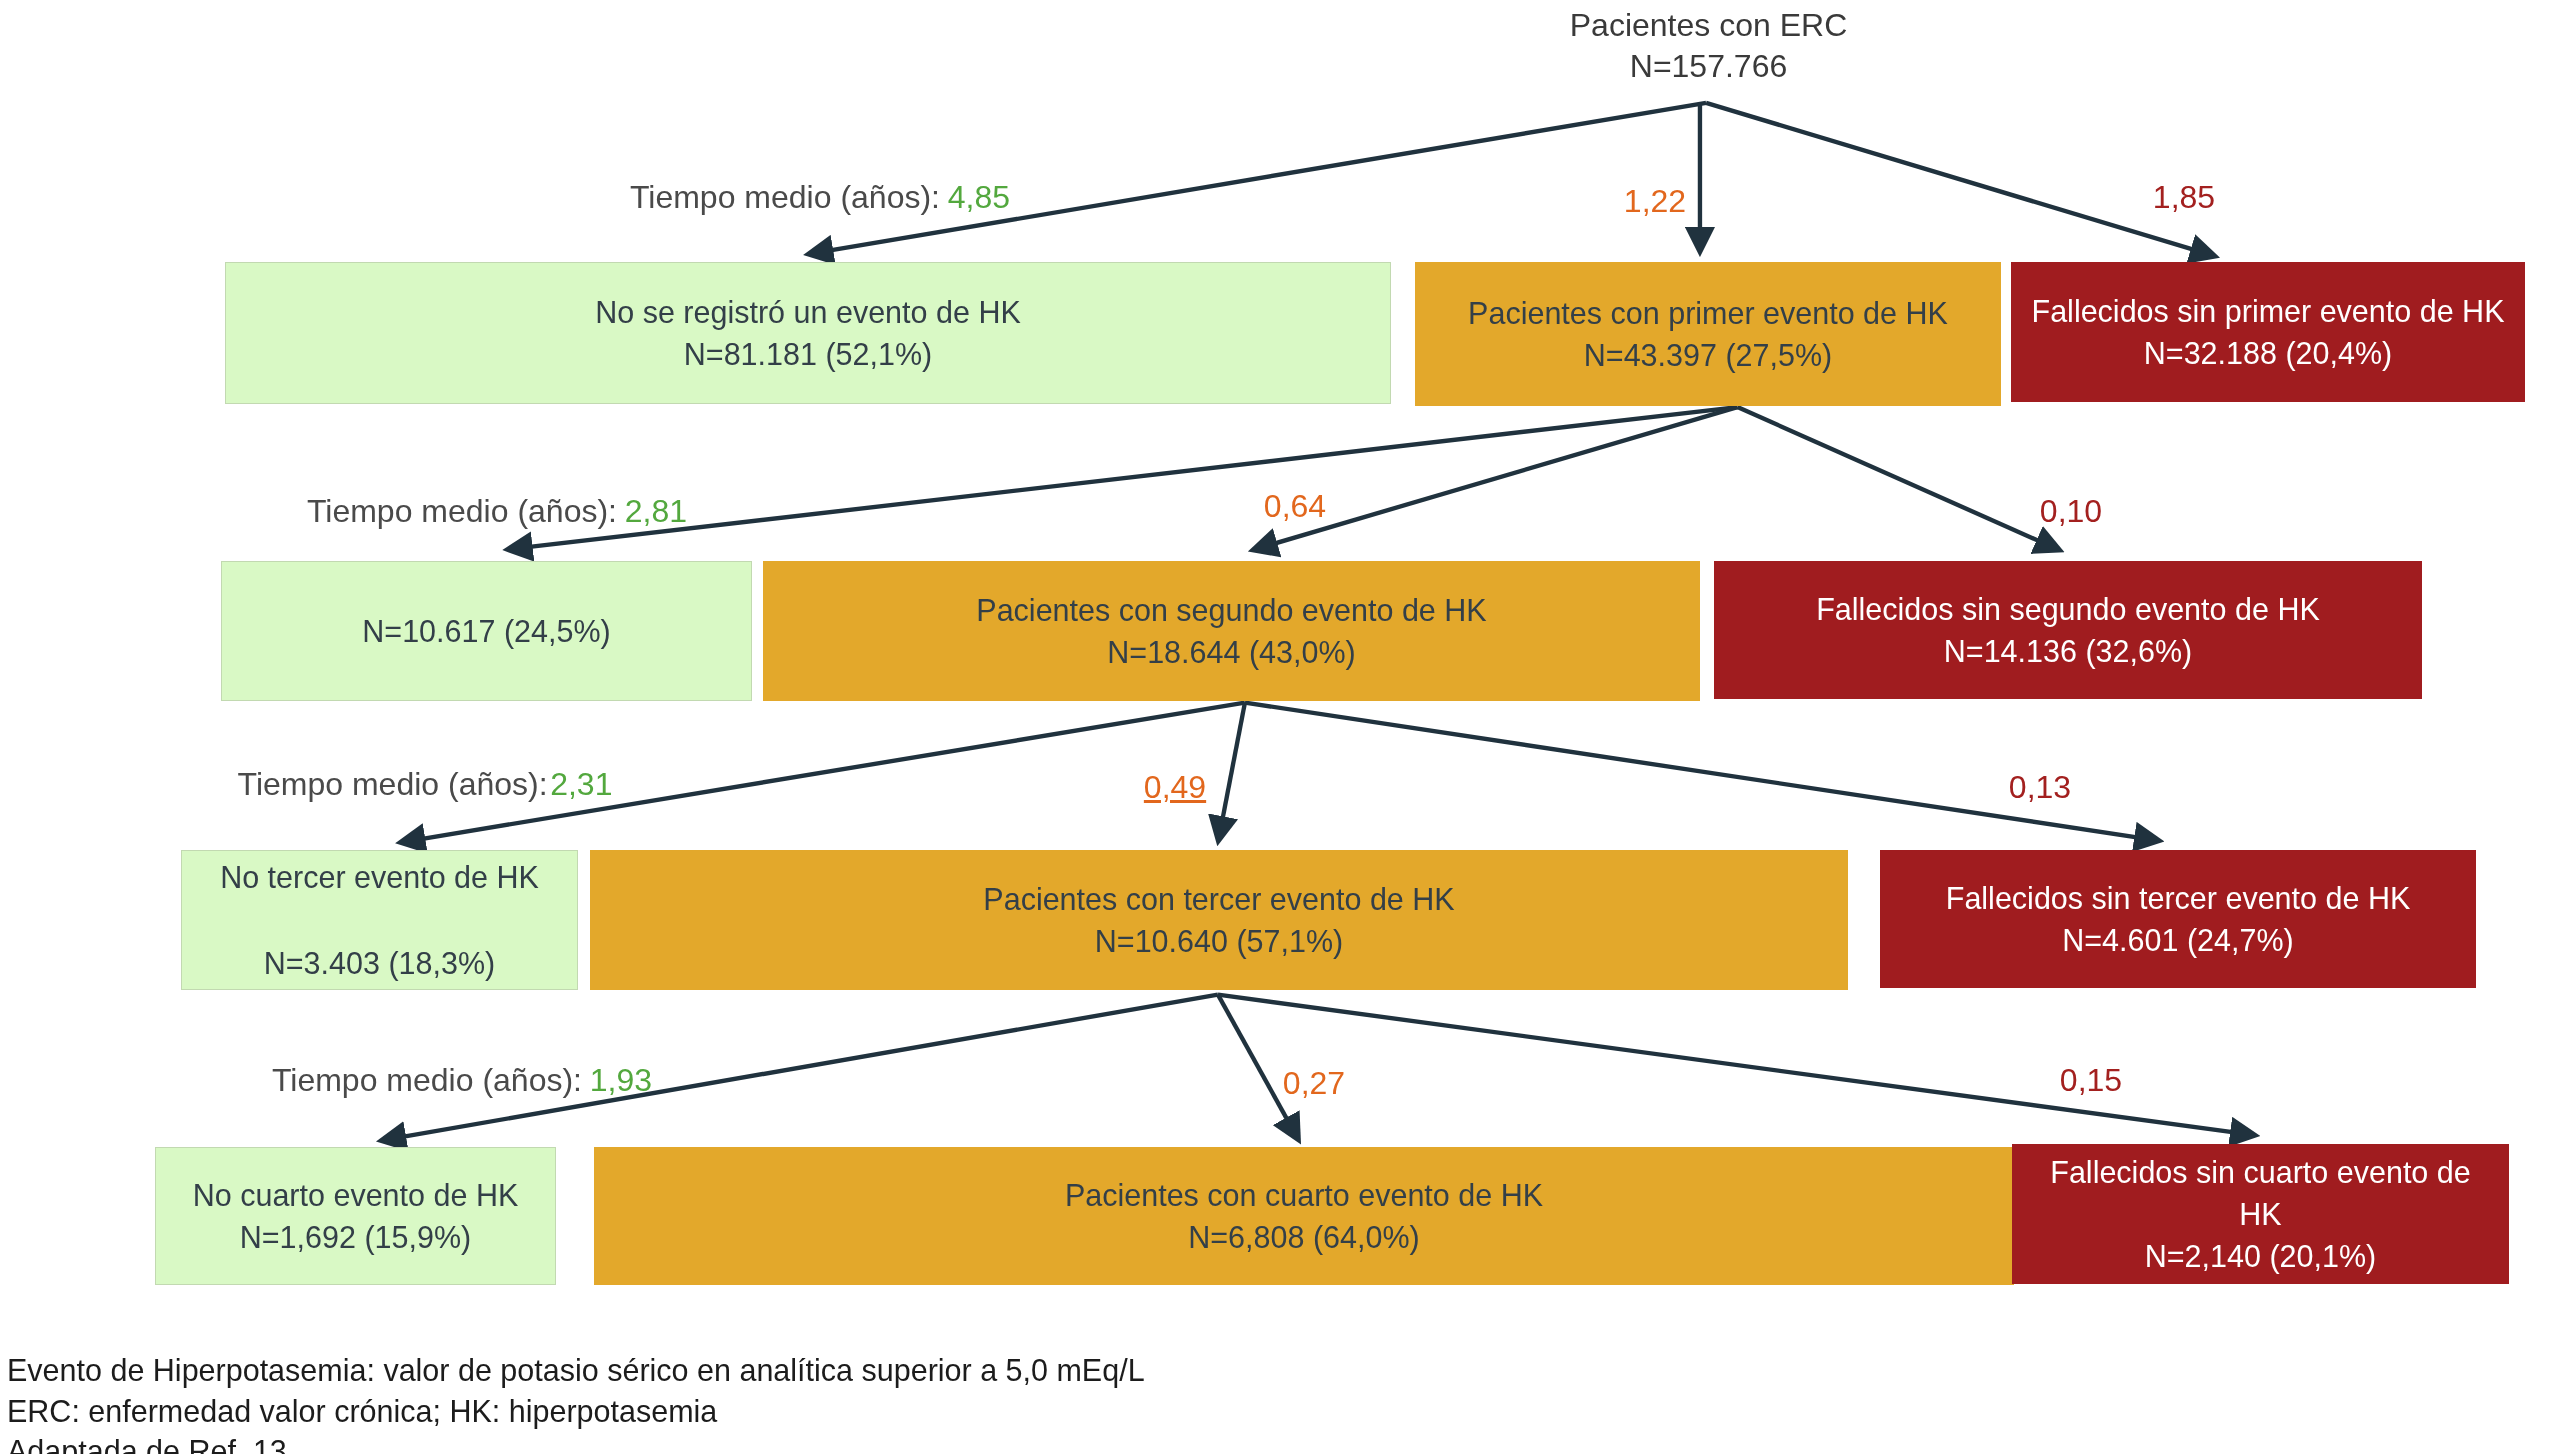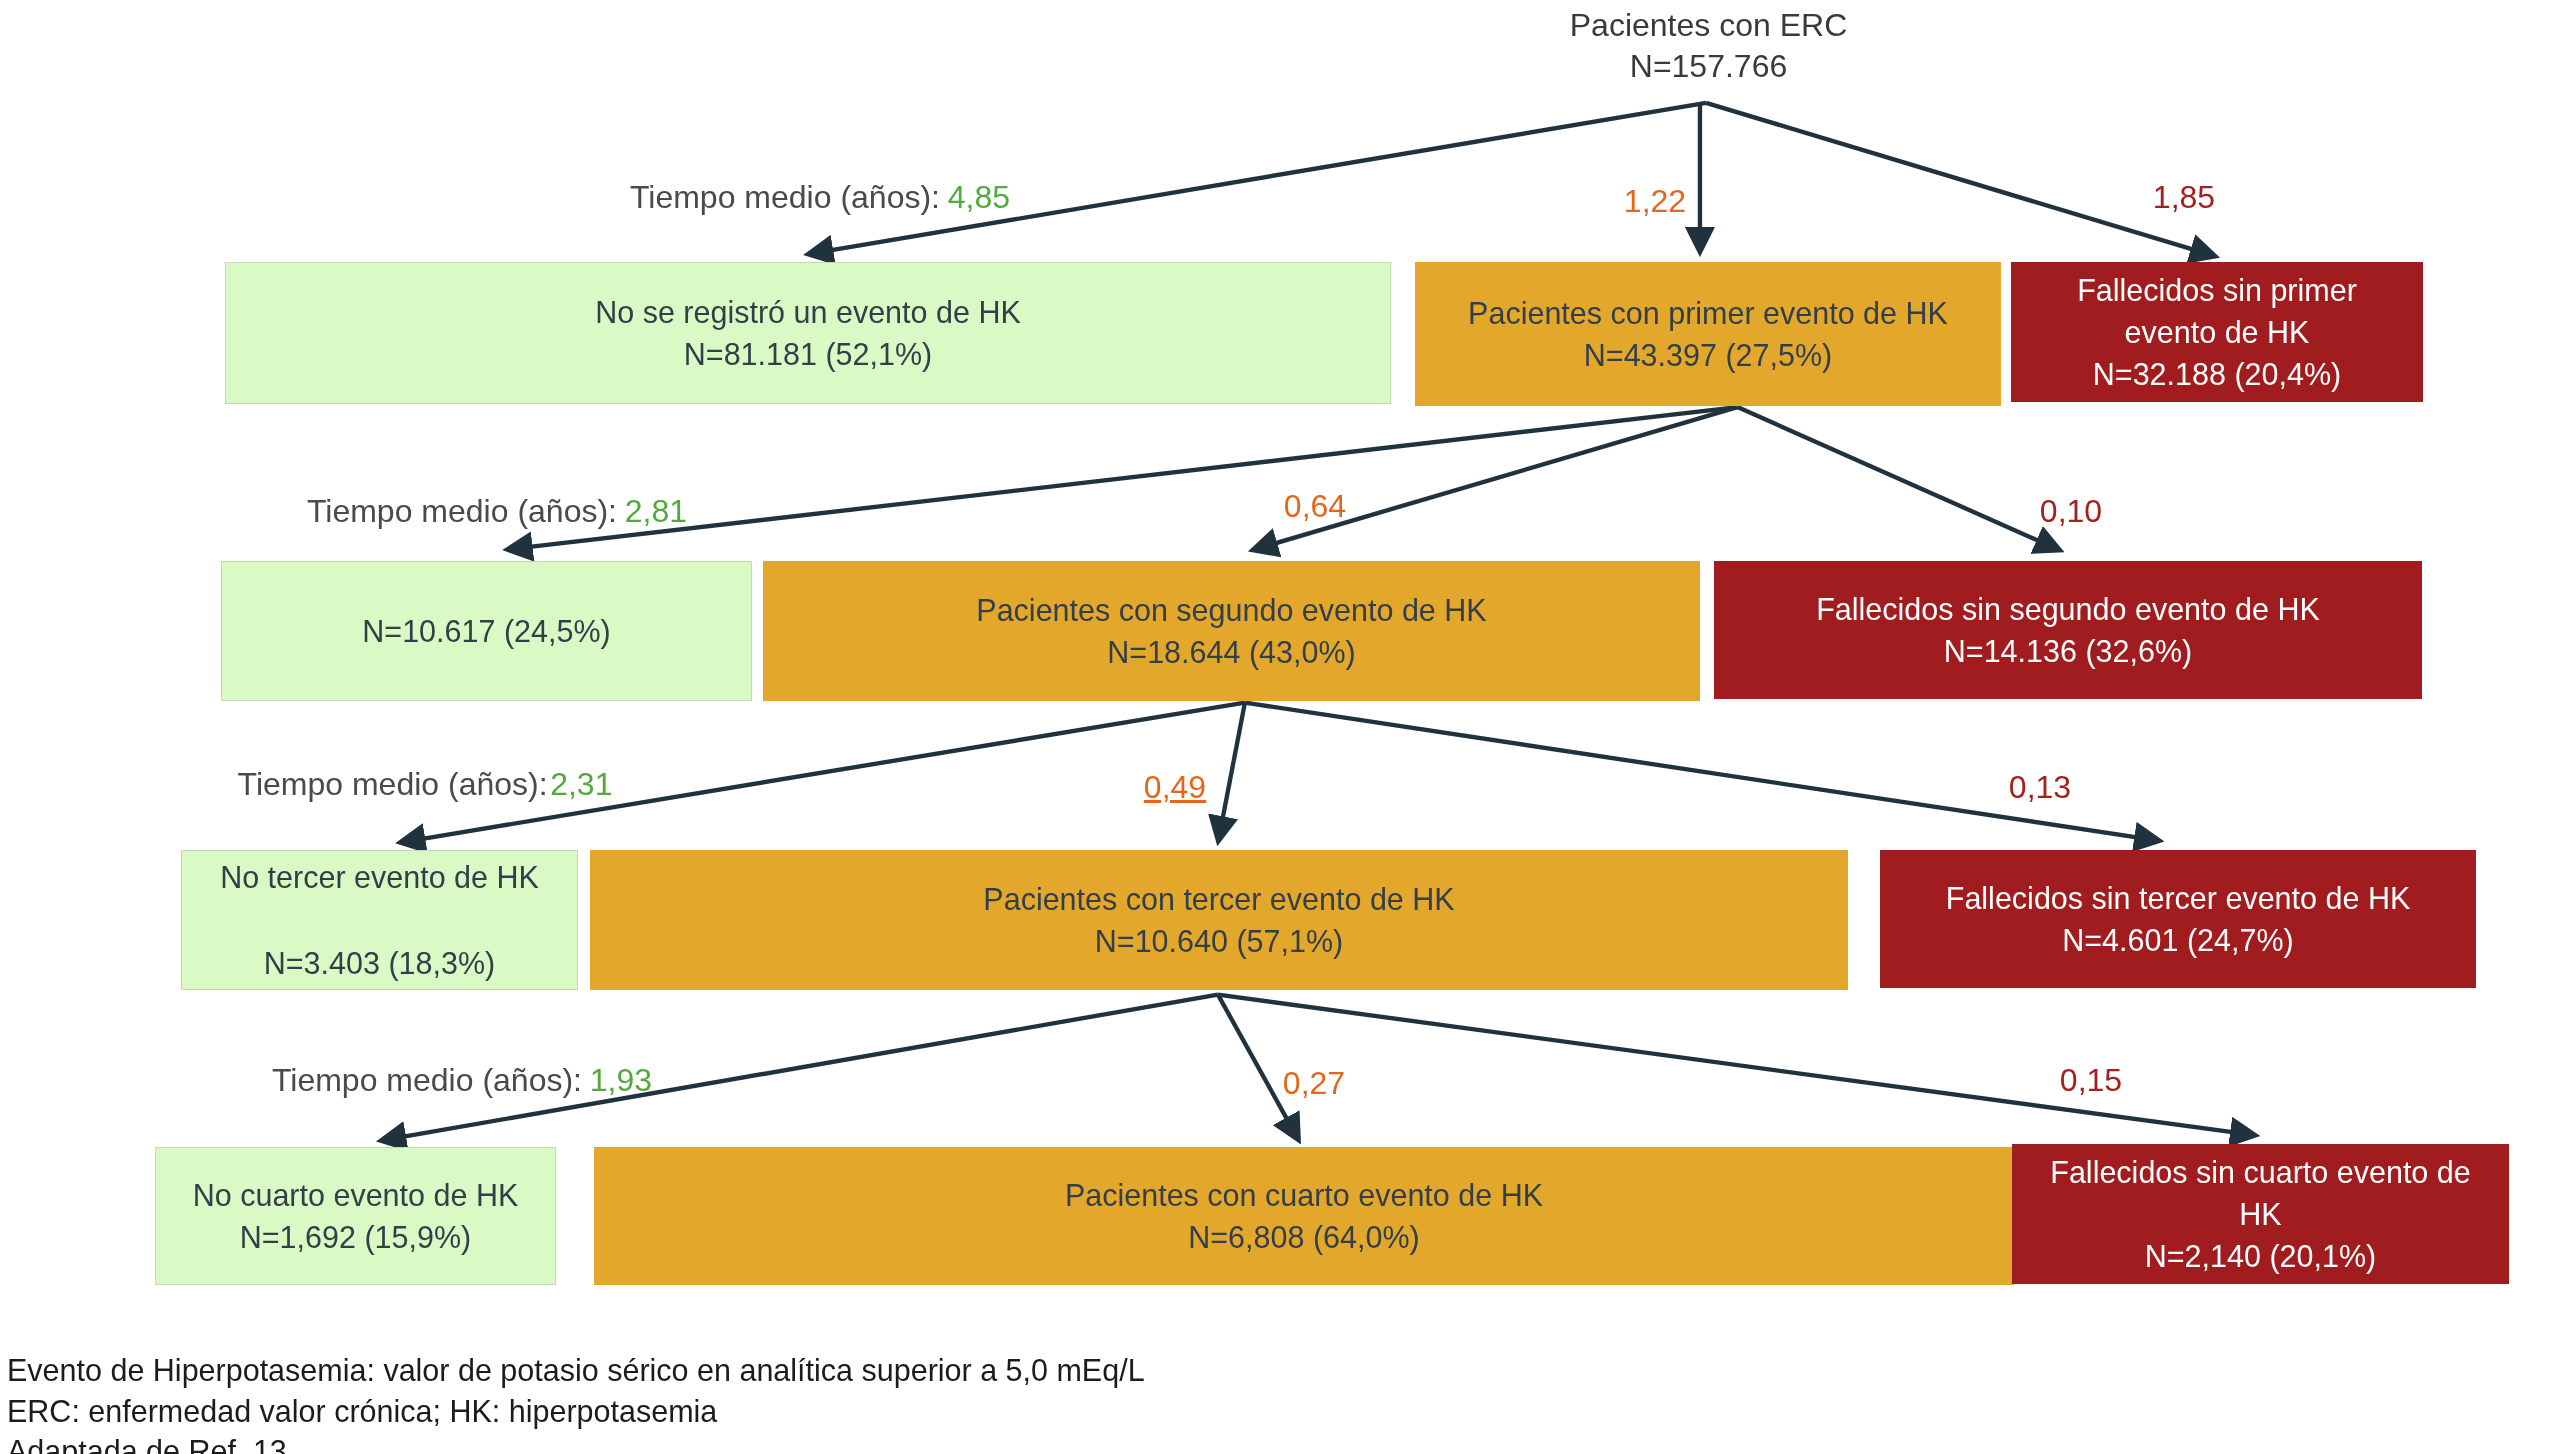--- a/index.html
+++ b/index.html
@@ -81,29 +81,29 @@
   <div class="vlabel red" style="left:2184px;top:179px;">1,85</div>
 
   <div class="box green" style="left:225px;top:262px;width:1166px;height:142px;">
     <span class="bline">No se registró un evento de HK</span>
     <span class="bline">N=81.181 (52,1%)</span>
   </div>
   <div class="box orange" style="left:1415px;top:262px;width:586px;height:144px;">
     <span class="bline">Pacientes con primer evento de HK</span>
     <span class="bline">N=43.397 (27,5%)</span>
   </div>
-  <div class="box red" style="left:2011px;top:262px;width:412px;height:140px;">
+  <div class="box red" style="left:2011px;top:262px;width:514px;height:140px;">
     <span class="bline">Fallecidos  sin primer evento de HK</span>
     <span class="bline">N=32.188 (20,4%)</span>
   </div>
 
   <div class="tlabel" style="left:497px;top:493px;">
     <span>Tiempo medio (años):</span><span class="tv green">2,81</span>
   </div>
-  <div class="vlabel orange" style="left:1295px;top:488px;margin-left:20px;">0,64</div>
+  <div class="vlabel orange" style="left:1295px;top:488px;">0,64</div>
   <div class="vlabel red" style="left:2071px;top:493px;">0,10</div>
 
   <div class="box green" style="left:221px;top:561px;width:531px;height:140px;">
     <span class="bline">N=10.617 (24,5%)</span>
   </div>
   <div class="box orange" style="left:763px;top:561px;width:937px;height:140px;">
     <span class="bline">Pacientes con segundo evento de HK</span>
     <span class="bline">N=18.644 (43,0%)</span>
   </div>
   <div class="box red" style="left:1714px;top:561px;width:708px;height:138px;">

